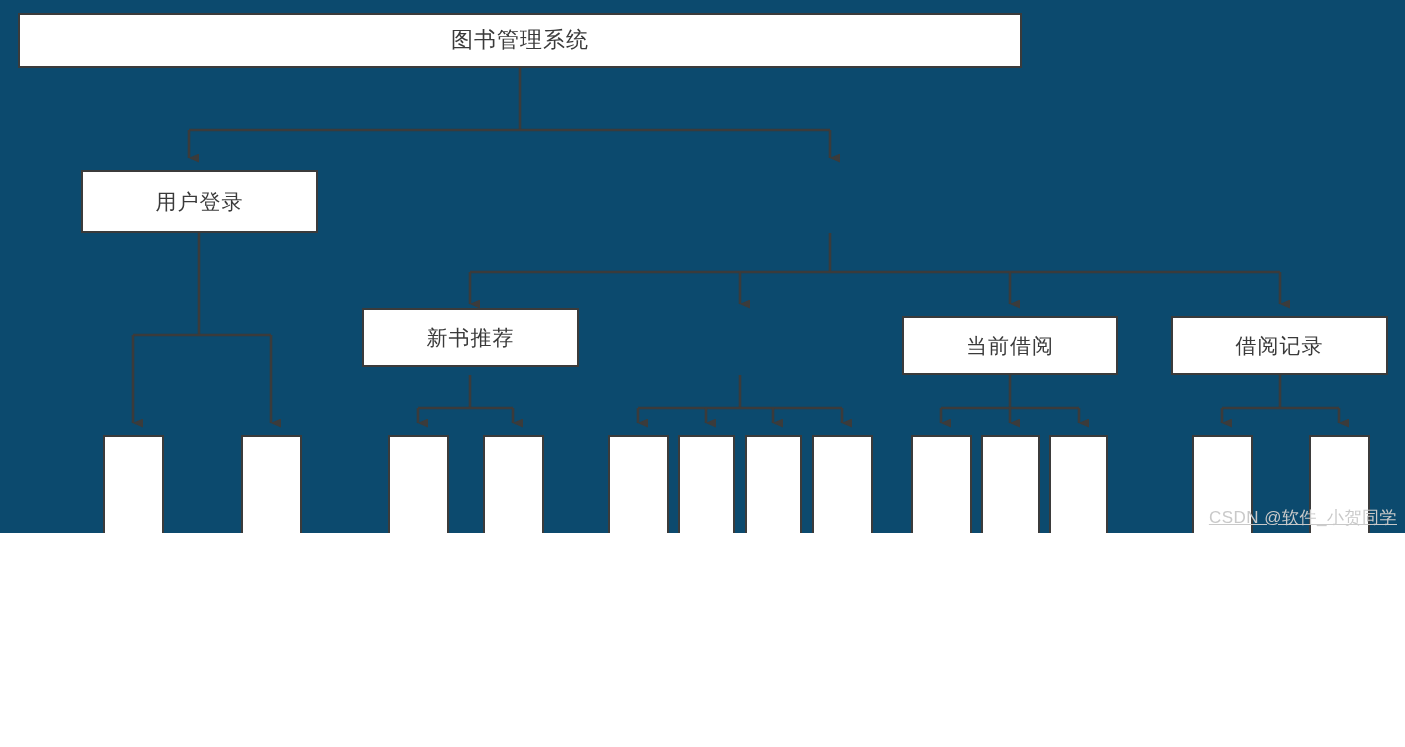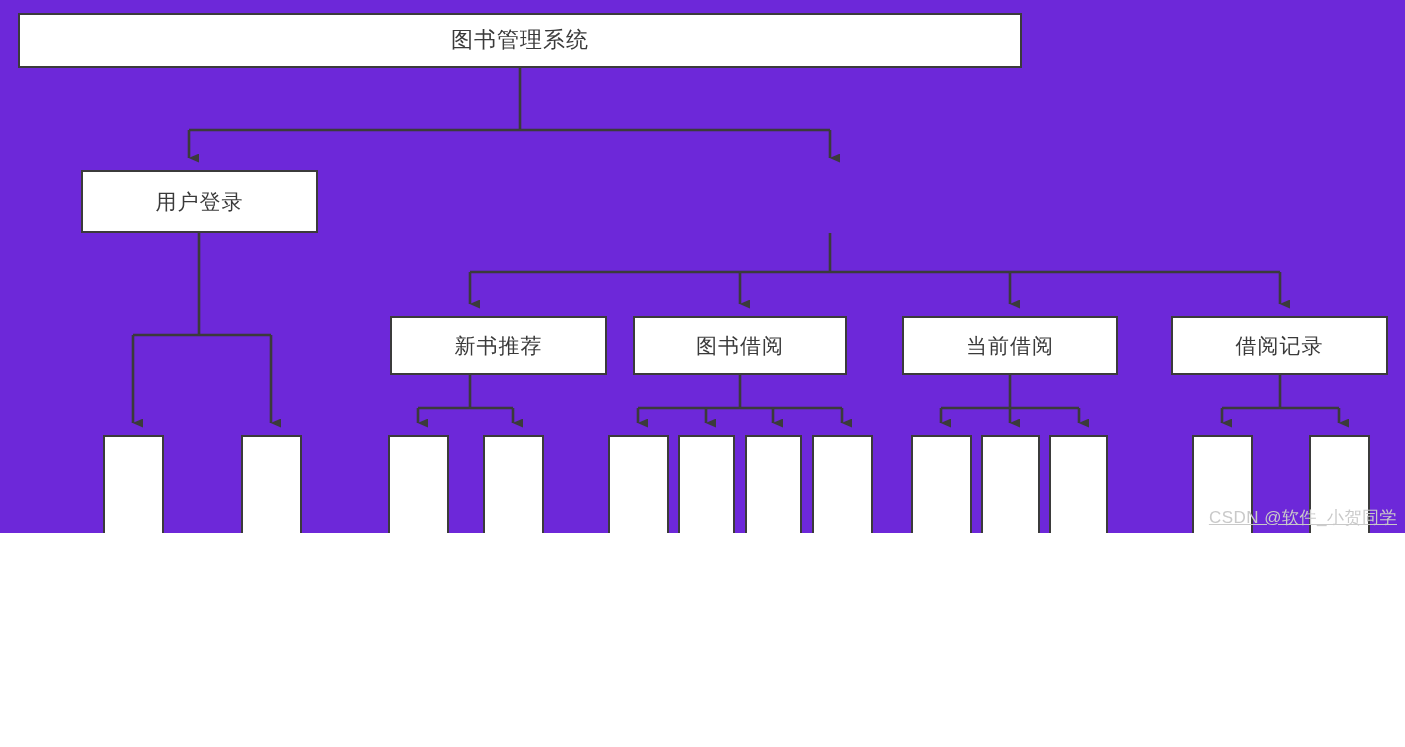--- a/index.html
+++ b/index.html
@@ -8,21 +8,21 @@
     padding: 0;
     background: #ffffff;
   }
   body {
     font-family: "Liberation Sans", "DejaVu Sans", sans-serif;
   }
   #canvas {
     position: relative;
     width: 1405px;
     height: 533px;
-    background: #6d28d9;
+    background: #0c4a6e;
     overflow: hidden;
     text-align: center;
   }
   svg.wires {
     position: absolute;
     left: 0;
     top: 0;
     width: 1405px;
     height: 747px;
     pointer-events: none;
@@ -131,25 +131,22 @@
   </svg>
 
   <div class="node node-h node-root" style="left:18px; top:13px; width:1004px; height:55px;">
     <span class="label">图书管理系统</span>
   </div>
 
   <div class="node node-h" style="left:81px; top:170px; width:237px; height:63px;">
     <span class="label">用户登录</span>
   </div>
 
-  <div class="node node-h" style="left:362px; top:316px; width:217px; height:59px;margin-left:28px;">
+  <div class="node node-h" style="left:362px; top:308px; width:217px; height:59px;">
     <span class="label">新书推荐</span>
-  </div>
-  <div class="node node-h" style="left:633px; top:316px; width:214px; height:59px;">
-    <span class="label">图书借阅</span>
   </div>
   <div class="node node-h" style="left:902px; top:316px; width:216px; height:59px;">
     <span class="label">当前借阅</span>
   </div>
   <div class="node node-h" style="left:1171px; top:316px; width:217px; height:59px;">
     <span class="label">借阅记录</span>
   </div>
 
   <div class="node node-v" style="left:103px; top:435px; width:61px; height:299px;">
     <span class="label">用户登录</span>

